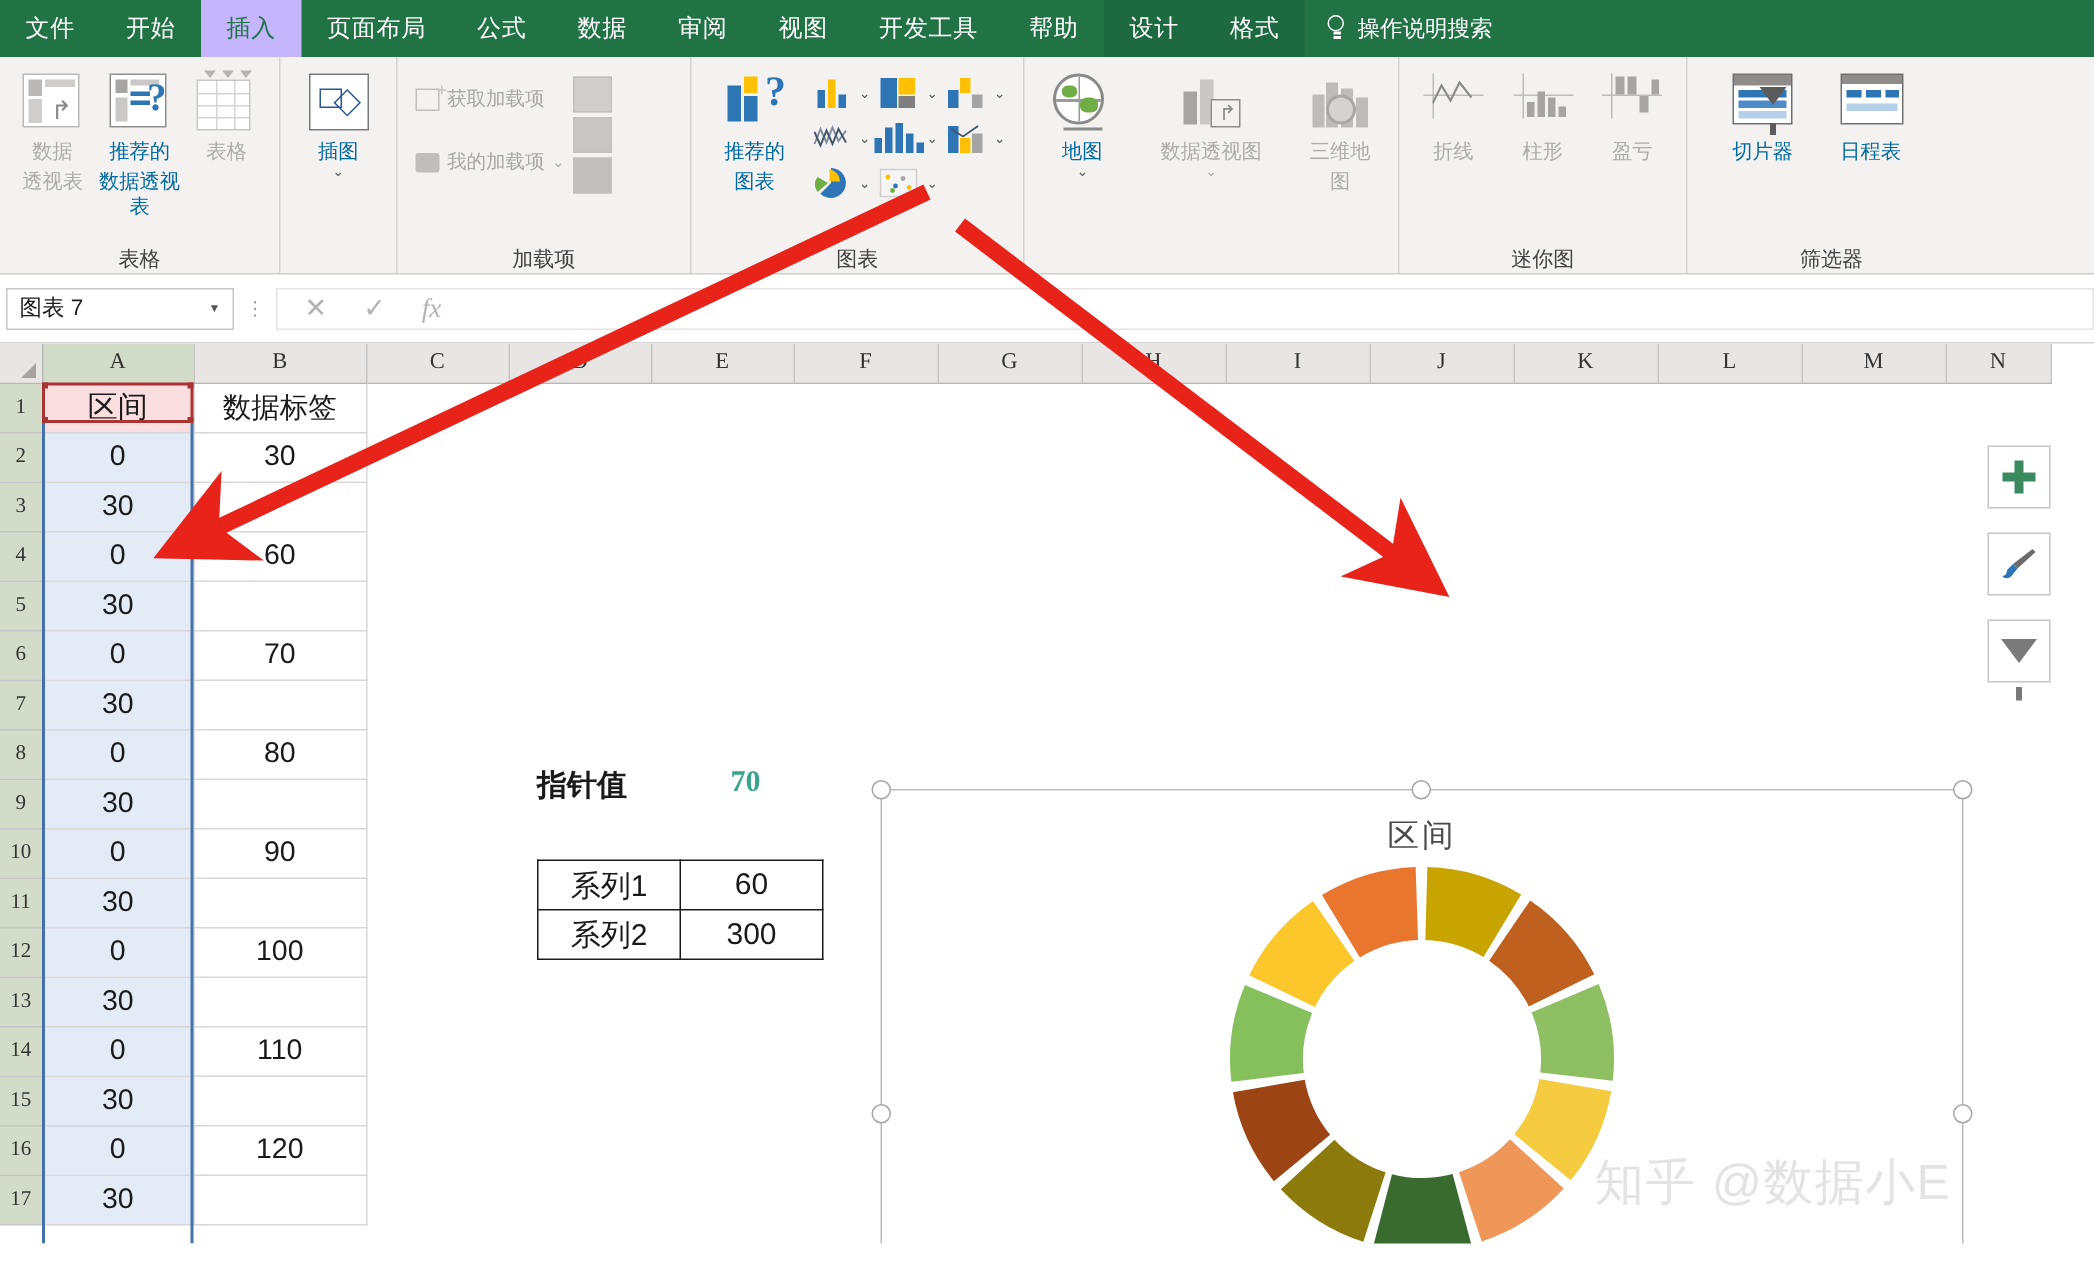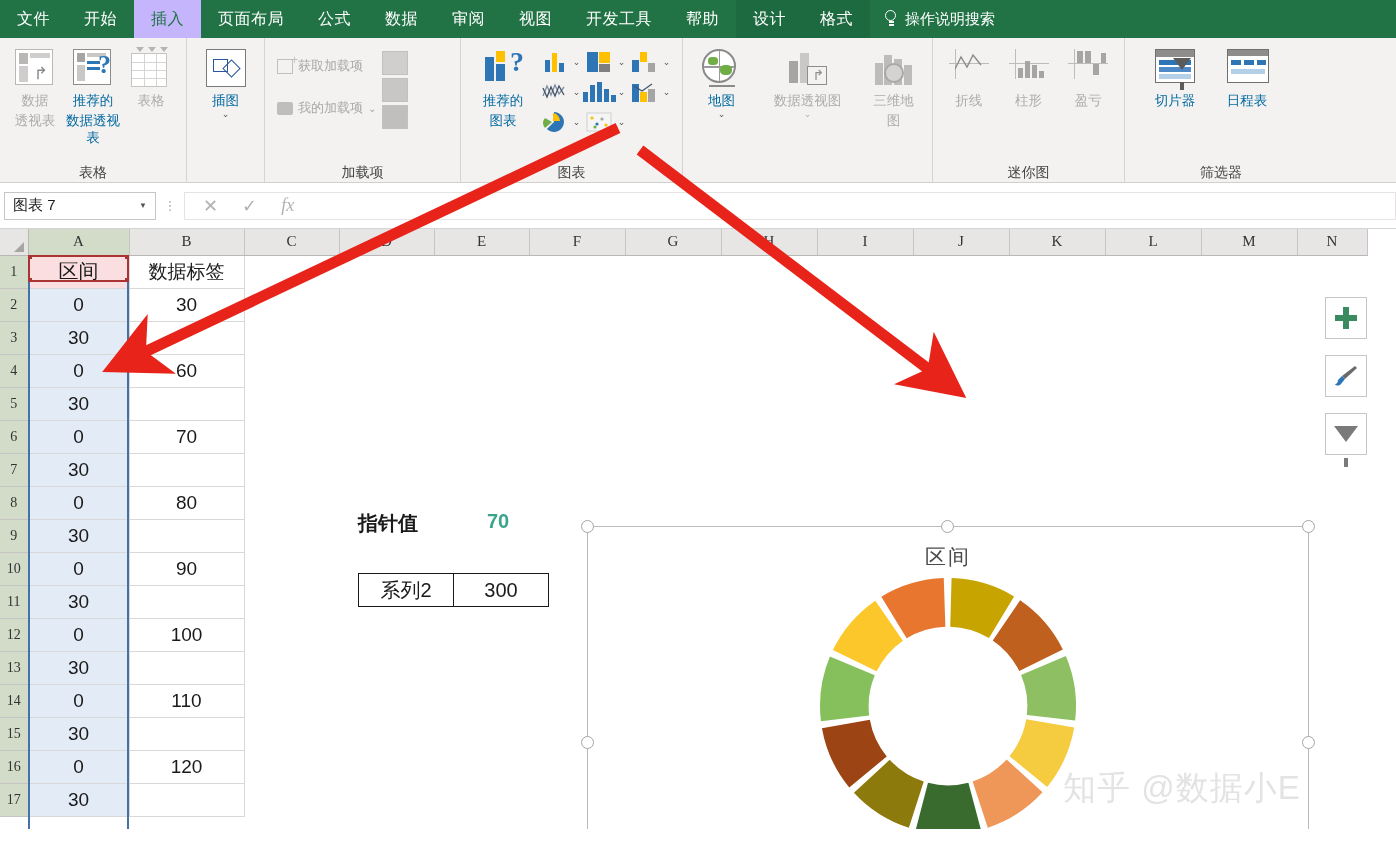--- a/index.html
+++ b/index.html
@@ -178,21 +178,21 @@
   
   .selframe { position:absolute; left:28px; top:26px; width:101px; height:27px;
     border:2px solid #a33; box-sizing:border-box; pointer-events:none; }
   .selframe i { position:absolute; width:4px;height:4px;background:#a33;}
   .selframe i.tl{left:-2px;top:-2px;} .selframe i.tr{right:-2px;top:-2px;}
   .selframe i.bl{left:-2px;bottom:-2px;} .selframe i.br{right:-2px;bottom:-2px;}
   .selrange { position:absolute; left:28px; top:53px; width:101px; height:547px;
     border-left:2px solid #4472a8; border-right:2px solid #4472a8; pointer-events:none; }
 
   
-  .ovl { position:absolute; pointer-events:none; }
+  .ovl { position:absolute; pointer-events:none;font-family:Liberation Serif, serif; }
   .lbl-zhizhen { left:358px; top:281px; font-size:20px; font-weight:bold; color:#1a1a1a; }
   .val-70 { left:487px; top:281px; font-size:20px; font-weight:bold; color:#3aa48c; }
 
   .minitable { position:absolute; left:358px; top:344px; border-collapse:collapse; }
   .minitable td { border:1.6px solid #1a1a1a; height:33px; text-align:center;
     font-size:20px; color:#1a1a1a; }
   .minitable td.k { width:95px; }
   .minitable td.v { width:95px; }
 
   
@@ -889,20 +889,24 @@
       <i class="bl"></i>
       <i class="br"></i>
     </div>
   <div class="selrange"></div>
 
   <div class="ovl lbl-zhizhen">指针值</div>
   <div class="ovl val-70">70</div>
 
   <table class="minitable">
     <tbody>
+        <tr>
+      <td class="k">系列1</td>
+      <td class="v">60</td>
+    </tr>
     <tr>
       <td class="k">系列2</td>
       <td class="v">300</td>
     </tr>
   </tbody>
     </table>
 
   <div class="chartobj">
     <div class="handle h-tl"></div>
     <div class="handle h-tc"></div>

